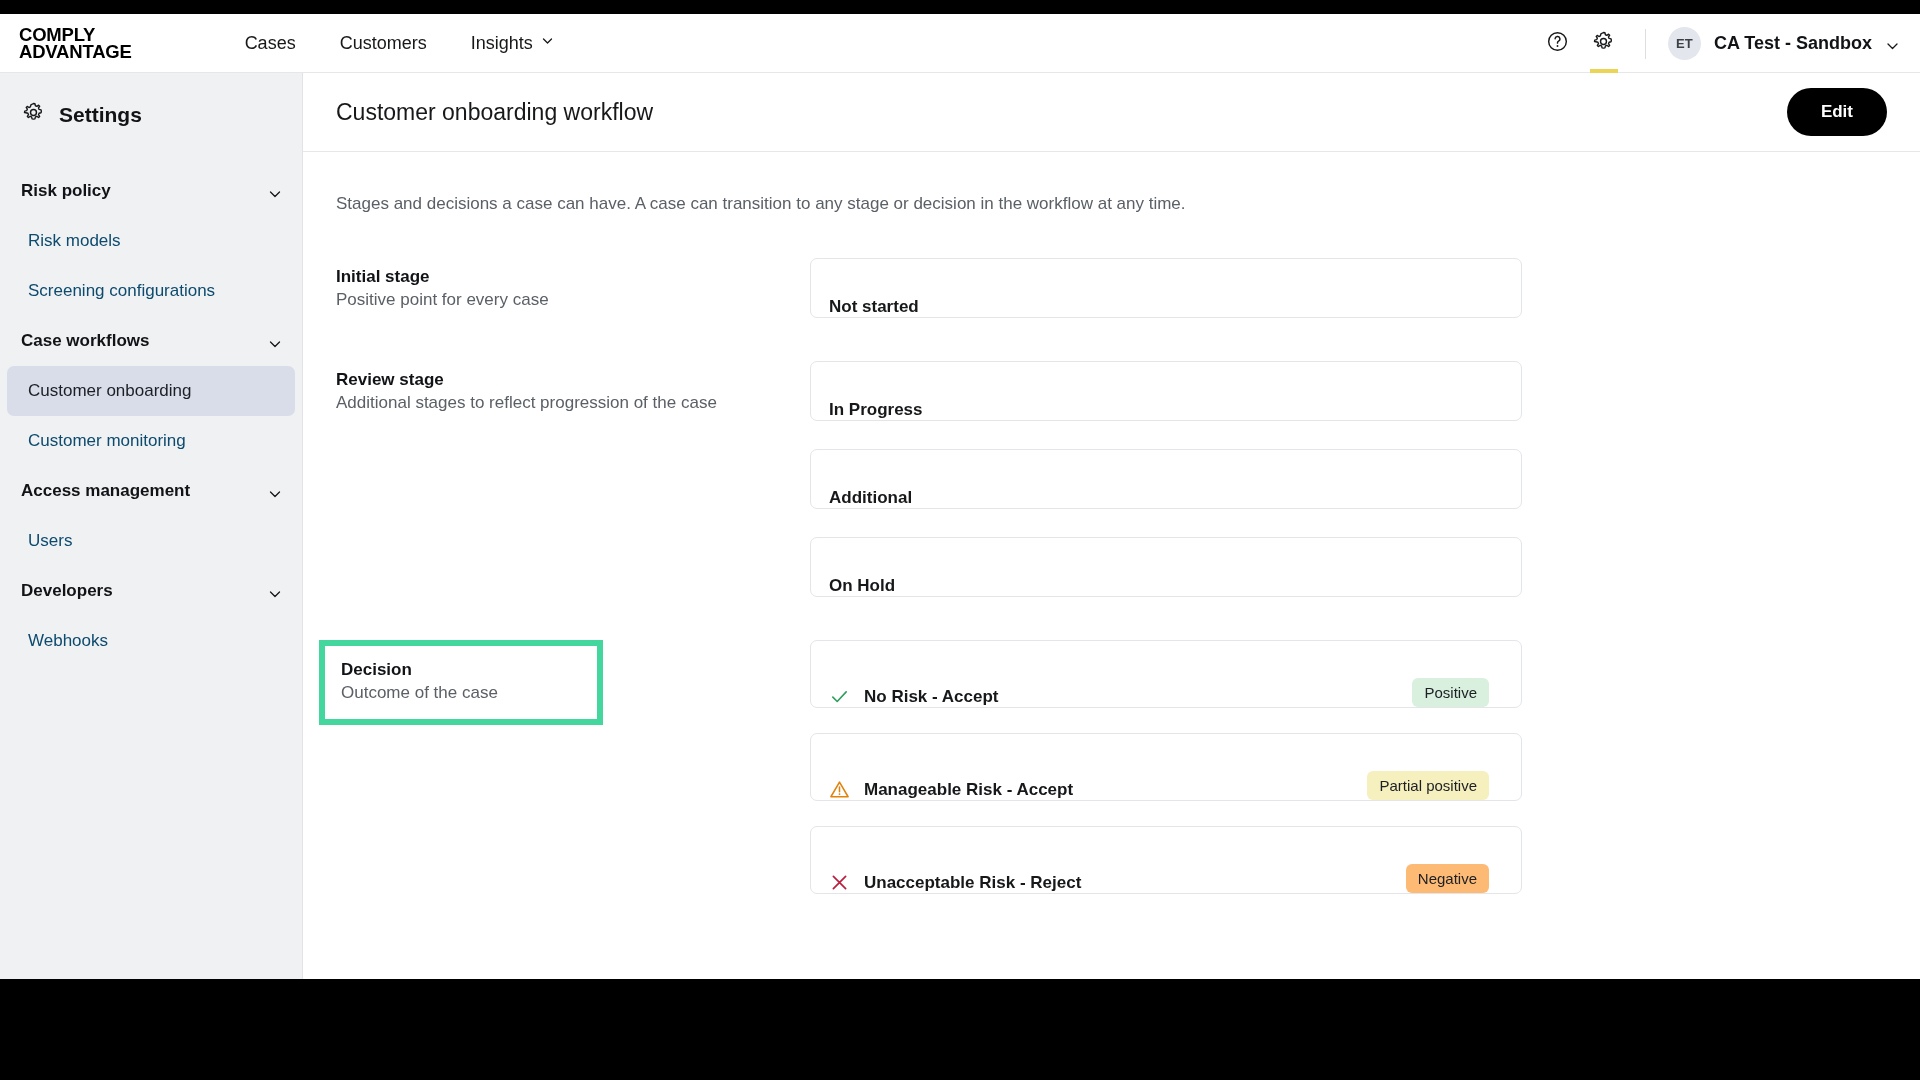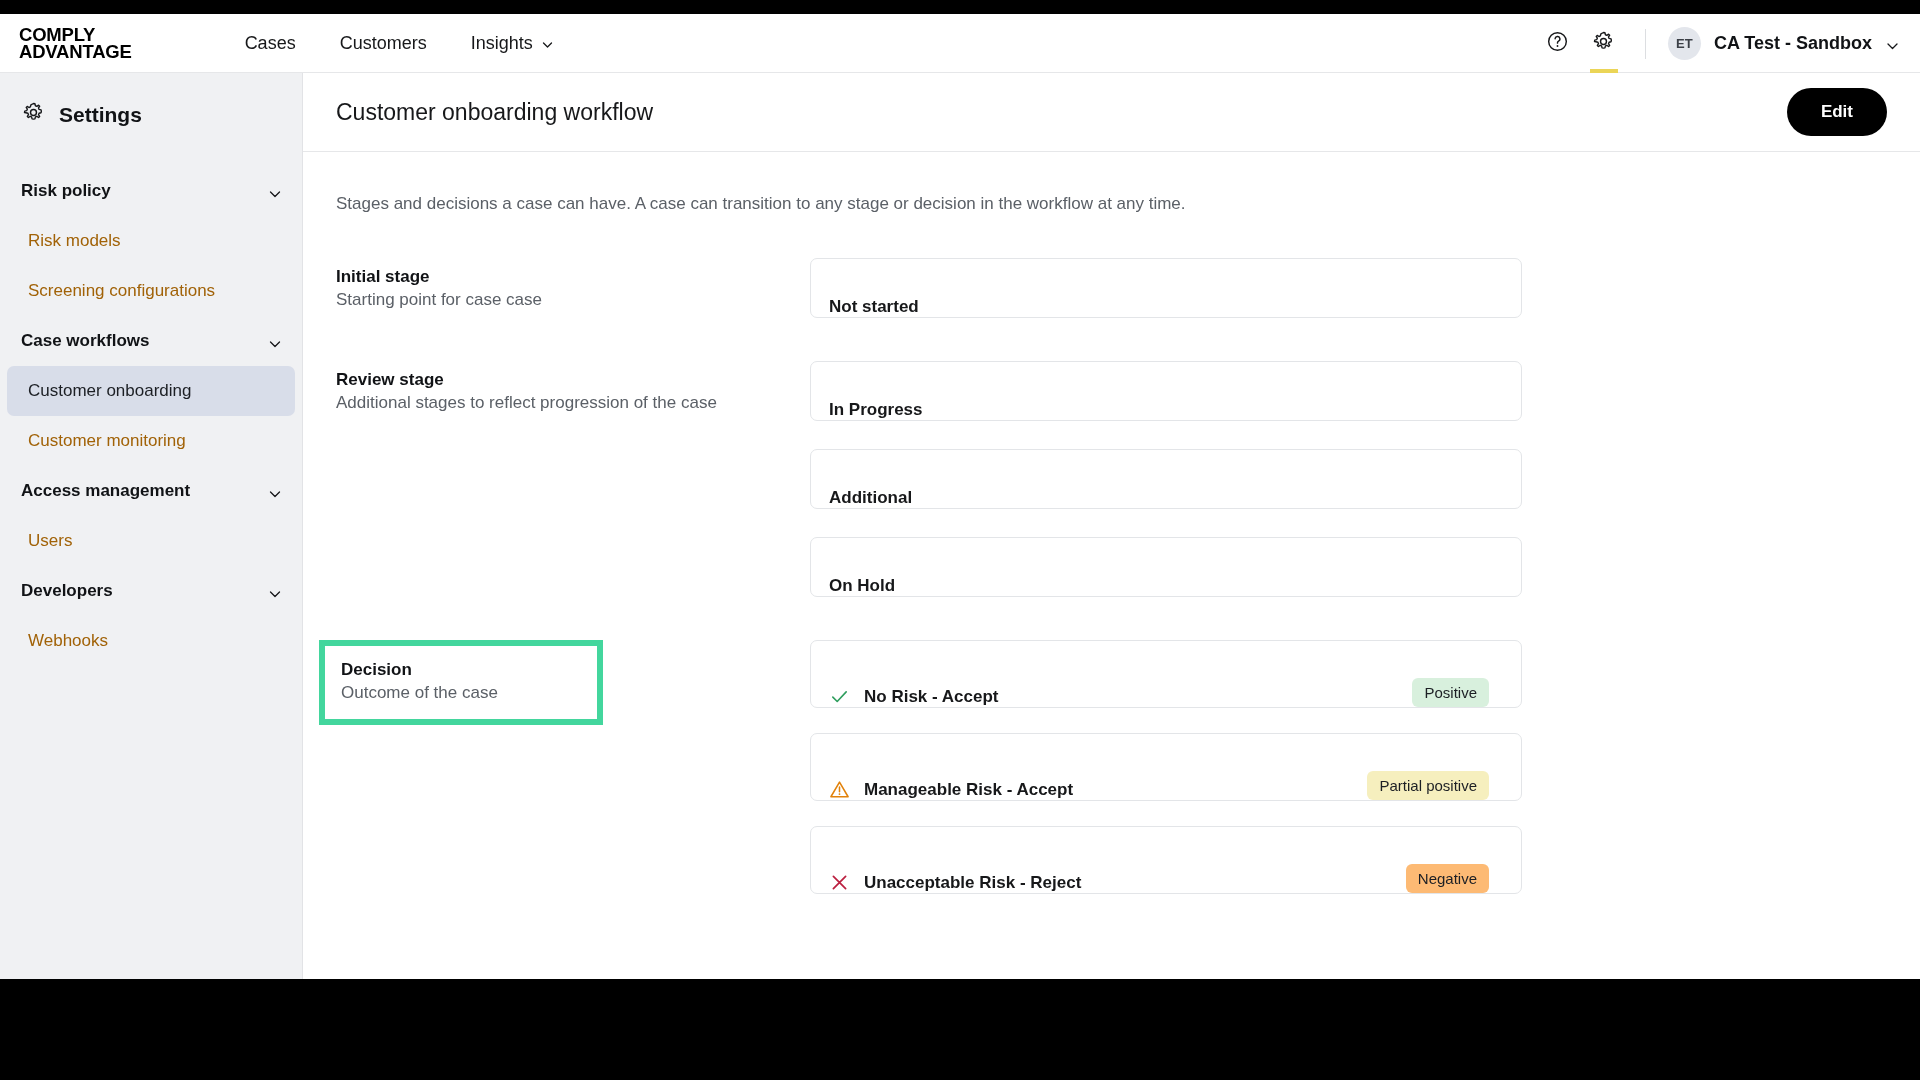--- a/index.html
+++ b/index.html
@@ -59,21 +59,21 @@
     align-items: center;
     margin-left: 91px;
     gap: 0px;
   }
   .nav-link {
     font-size: 18px;
     color: #17181a;
     padding: 0 22px;
     cursor: pointer;
     display: flex;
-    align-items: center;
+    align-items: flex-start;
     gap: 8px;
     white-space: nowrap;
   }
   .chev {
     display: inline-block;
     width: 13px; height: 13px;
     position: relative;
     top: 1px;
   }
   .chev svg { display: block; }
@@ -172,21 +172,21 @@
     color: #111316;
   }
   .sb-item {
     height: 50px;
     display: flex;
     align-items: center;
     padding-left: 21px;
     margin: 0 7px;
     border-radius: 7px;
     font-size: 17px;
-    color: #a16207;
+    color: #0c4a6e;
     cursor: pointer;
   }
   .sb-item.selected {
     background: #d8dde9;
     color: #1c1f24;
   }
 
   
   .main {
     flex: 1 1 auto;
@@ -450,21 +450,21 @@
         </div>
 
         <div class="main-body">
 
           <div class="intro">Stages and decisions a case can have. A case can transition to any stage or decision in the workflow at any time.</div>
 
           <div class="section">
             <div class="section-label">
               <div class="sl-inner">
                 <div class="sl-title">Initial stage</div>
-                <div class="sl-sub">Starting point for case case</div>
+                <div class="sl-sub">Positive point for every case</div>
               </div>
             </div>
             <div class="cards">
               <div class="card">
                 <span class="card-label">Not started</span>
               </div>
             </div>
           </div>
 
           <div class="spacer-row"></div>

